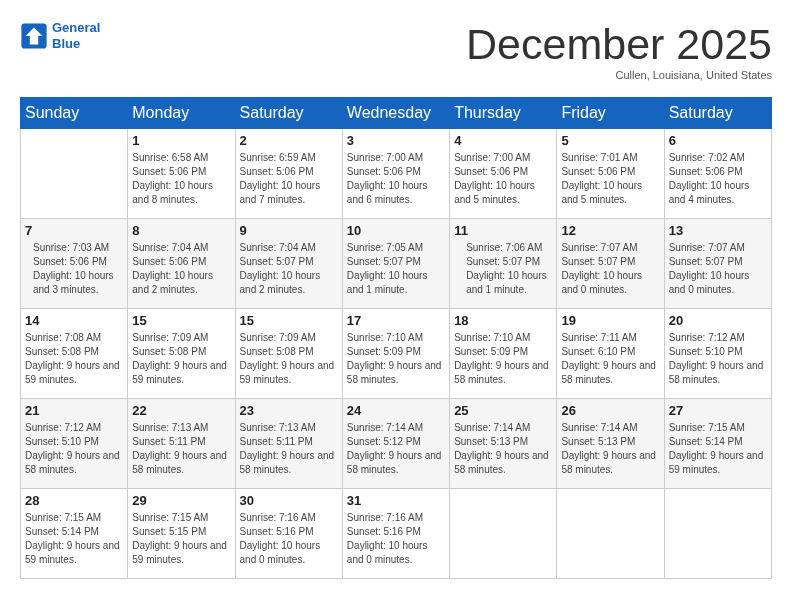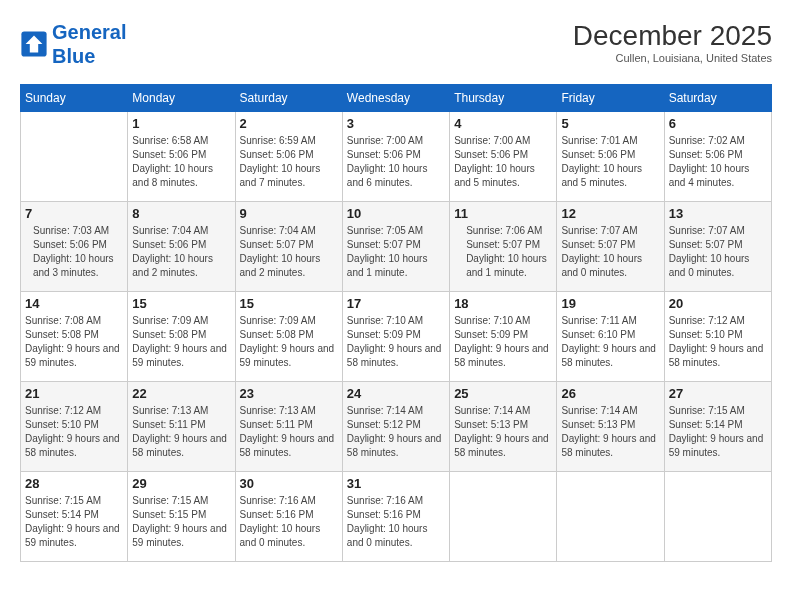--- a/index.html
+++ b/index.html
@@ -15,55 +15,55 @@
       justify-content: space-between;
       align-items: flex-start;
       margin-bottom: 16px;
     }
     .logo {
       display: flex;
       align-items: center;
       gap: 4px;
     }
     .logo-text {
-      font-size: 20px;
+      font-size: 13px;
       font-weight: bold;
       color: #333;
       line-height: 1.2;
     }
     .logo-text span {
       color: #1565c0;
     }
     .logo-icon {
       width: 28px;
       height: 28px;
     }
     .title-section {
       text-align: right;
     }
     .month-title {
-      font-size: 28px;
+      font-size: 43px;
       font-weight: normal;
       color: #333;
     }
     .location-title {
       font-size: 11px;
       color: #555;
     }
     table {
       width: 100%;
       border-collapse: collapse;
       font-size: 11px;
     }
     thead tr th {
       background-color: #1565c0;
       color: #fff;
       padding: 6px 4px;
       text-align: left;
-      font-size: 12px;
+      font-size: 16px;
       font-weight: normal;
       border: 1px solid #1565c0;
     }
     tbody tr td {
       border: 1px solid #ccc;
       vertical-align: top;
       padding: 4px;
       width: calc(100% / 7);
       min-height: 80px;
       height: 90px;

